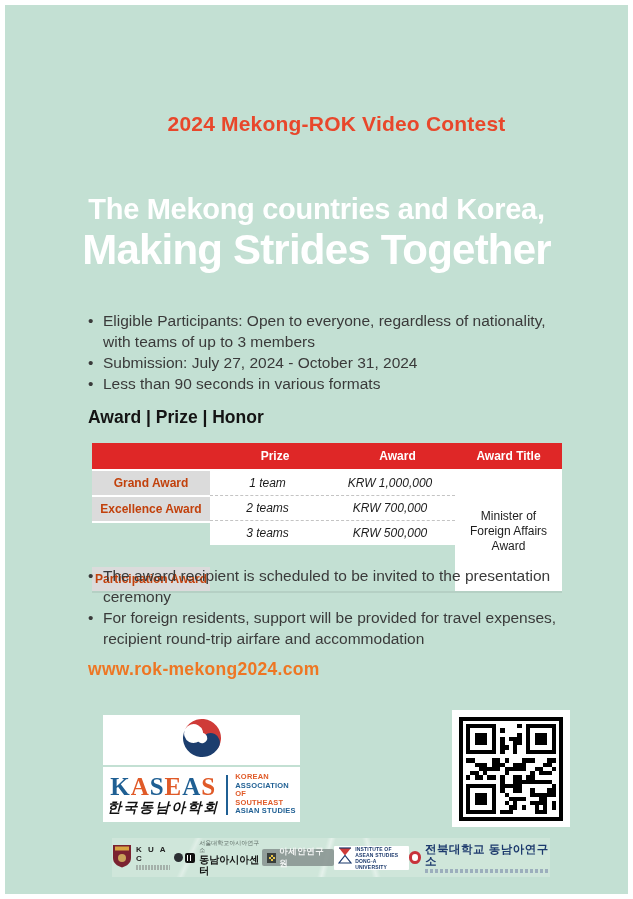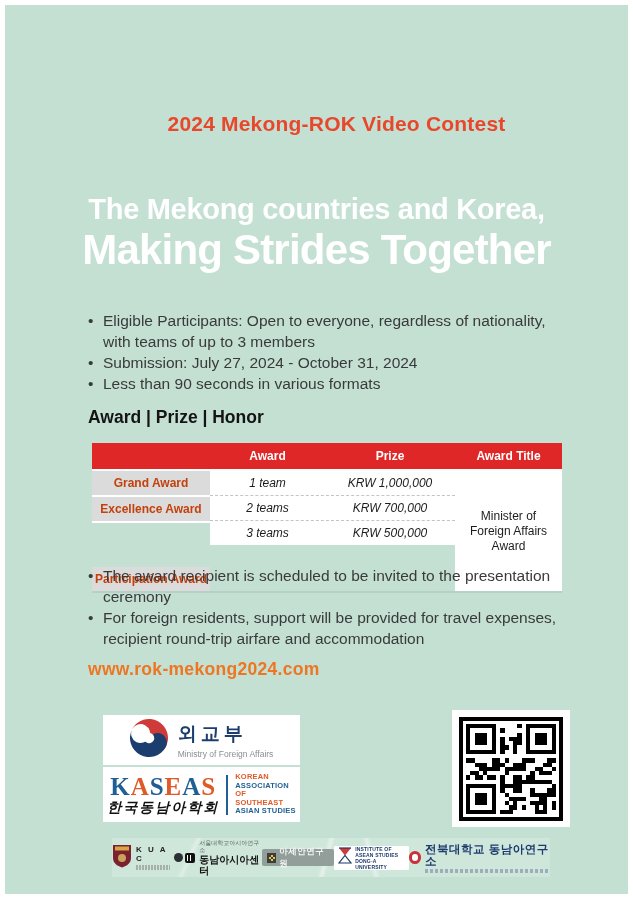--- a/index.html
+++ b/index.html
@@ -117,22 +117,22 @@
   <div class="li">Eligible Participants: Open to everyone, regardless of nationality, with teams of up to 3 members</div>
   <div class="li">Submission: July 27, 2024 - October 31, 2024</div>
   <div class="li">Less than 90 seconds in various formats</div>
 </div>
 
 <div class="abs award-heading">Award | Prize | Honor</div>
 
 <div class="abs award-table">
   <div class="t-row t-head">
     <div class="c c1"></div>
+    <div class="c c3">Prize</div>
     <div class="c c2">Award</div>
-    <div class="c c3">Prize</div>
     <div class="c c4">Award Title</div>
   </div>
   <div class="t-body">
     <div class="col-labels">
       <div class="label-cell">Grand Award</div>
       <div class="label-cell">Excellence Award</div>
       <div class="label-cell">Participation Award</div>
     </div>
     <div class="col-mid">
       <div class="mid-row">
@@ -162,24 +162,20 @@
 <div class="abs mofa-box">
   <span>
     <svg width="38" height="38" viewBox="0 0 40 40">
       <g transform="rotate(28 20 20)">
         <path d="M0 20 A20 20 0 0 1 40 20 A10 10 0 0 1 20 20 A10 10 0 0 0 0 20 Z" fill="#cf3b38"></path>
         <path d="M40 20 A20 20 0 0 1 0 20 A10 10 0 0 0 20 20 A10 10 0 0 1 40 20 Z" fill="#1c3e6e"></path>
         <circle cx="20" cy="20" r="5.5" fill="#ffffff"></circle>
       </g>
     </svg>
   </span>
-  <div class="mofa-text">
-    <div class="kr">외교부</div>
-    <div class="en">Ministry of Foreign Affairs</div>
-  </div>
 </div>
 
 <div class="abs kaseas-box">
   <div class="kaseas-left">
     <div class="kaseas-acronym"><span class="kl-navy">K</span><span class="kl-orange">A</span><span class="kl-navy">S</span><span class="kl-orange">E</span><span class="kl-navy">A</span><span class="kl-orange">S</span>
     </div>
     <div class="kaseas-kr">한국동남아학회</div>
   </div>
   <div class="kaseas-divider"></div>
   <div class="kaseas-right">

